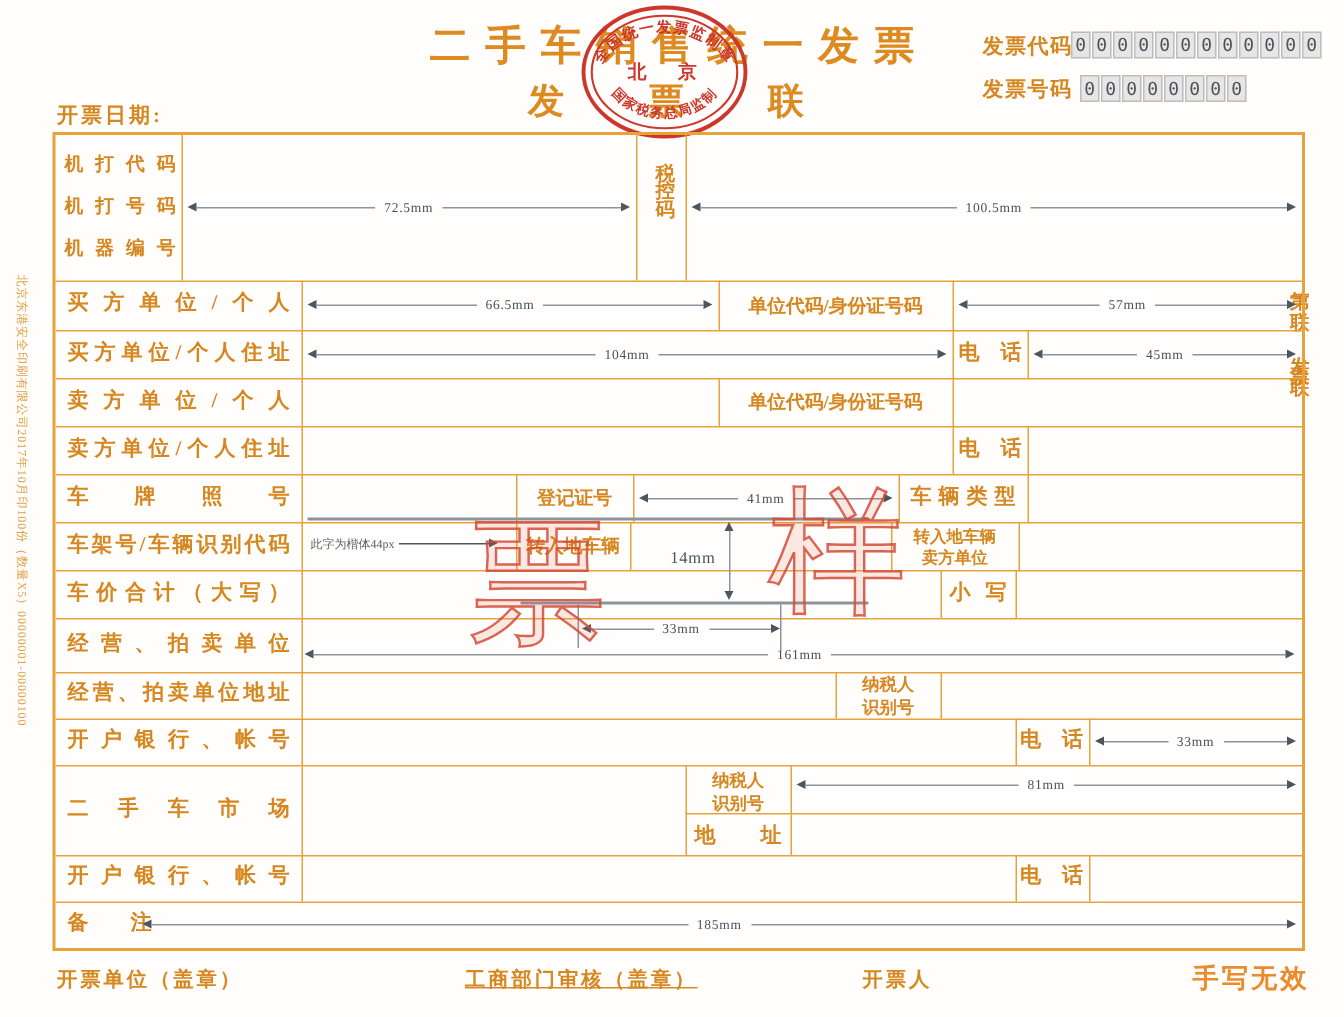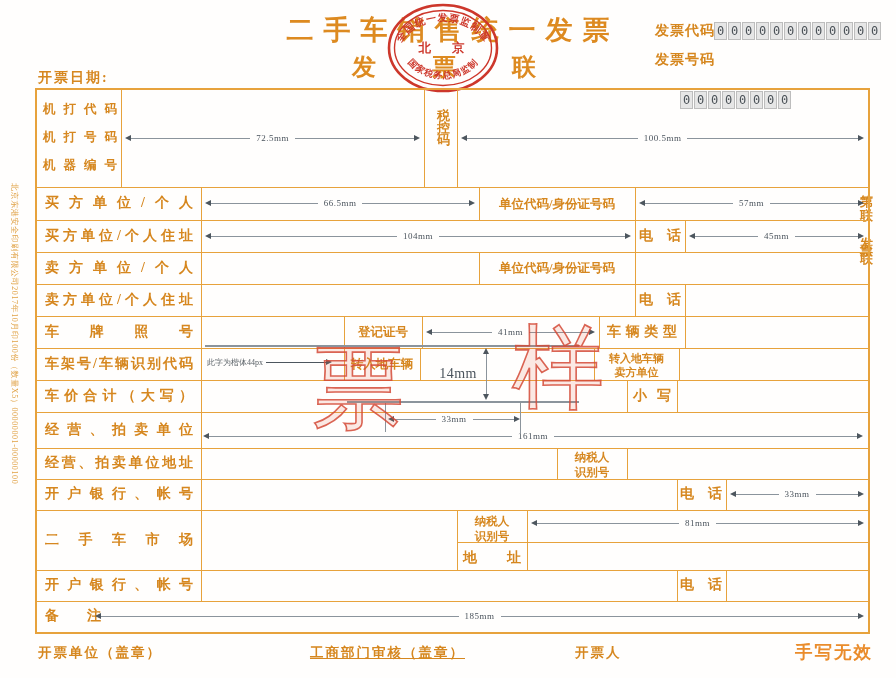--- a/index.html
+++ b/index.html
@@ -22,21 +22,21 @@
   .harrow .ah{width:0;height:0;border-top:3px solid transparent;border-bottom:3px solid transparent;}
   .harrow .ah.l{border-right:6px solid #4d565e;}
   .harrow .ah.r{border-left:6px solid #4d565e;}
   .harrow .mlbl{font-size:9px;color:#4a535c;padding:0 6px;letter-spacing:.5px;line-height:10px;}
   .gline{position:absolute;background:#8b949c;}
   .varrow{position:absolute;width:10px;display:flex;flex-direction:column;align-items:center;}
   .varrow .vln{flex:1;width:1px;background:#8b949c;}
   .varrow .vah{width:0;height:0;border-left:3px solid transparent;border-right:3px solid transparent;}
   .varrow .vah.u{border-bottom:6px solid #4d565e;}
   .varrow .vah.d{border-top:6px solid #4d565e;}
-  .mnote{font-size:14px;color:#4a535c;letter-spacing:.5px;}
+  .mnote{font-size:11px;color:#4a535c;letter-spacing:.5px;}
   
   #annot{position:absolute;display:flex;align-items:center;height:10px;}
   #annot .atext{font-size:8px;color:#5a6167;white-space:nowrap;}
   #annot .ln{width:60px;height:1px;background:#4d565e;margin-left:3px;}
   #annot .ah{width:0;height:0;border-top:3px solid transparent;border-bottom:3px solid transparent;border-left:6px solid #4d565e;}
   
   #title{position:absolute;left:0;top:12px;width:896px;text-align:center;font-size:27px;font-weight:700;
          color:#dd8a20;letter-spacing:10px;padding-left:10px;box-sizing:border-box;}
   #subtitle{position:absolute;left:352px;top:51px;font-size:24px;font-weight:700;color:#dd8a20;letter-spacing:56px;white-space:nowrap;}
   .codelbl{position:absolute;color:#d6871f;font-weight:700;font-size:14px;letter-spacing:1px;white-space:nowrap;}
@@ -75,21 +75,21 @@
     </text>
     <text x="60" y="50" text-anchor="middle" font-size="12.5" font-weight="bold" fill="#cd372b" letter-spacing="9">北 京</text>
     <text font-size="9" font-weight="bold" fill="#cd372b" letter-spacing="1">
       <textPath href="#stArcBot" startOffset="50%" text-anchor="middle">国家税务总局监制</textPath>
     </text>
   </svg>
 
   <div class="codelbl" style="left:655px;top:22px;">发票代码</div>
   <div class="zboxes" style="left:714px;top:21px;"><span class="zbox">0</span><span class="zbox">0</span><span class="zbox">0</span><span class="zbox">0</span><span class="zbox">0</span><span class="zbox">0</span><span class="zbox">0</span><span class="zbox">0</span><span class="zbox">0</span><span class="zbox">0</span><span class="zbox">0</span><span class="zbox">0</span></div>
   <div class="codelbl" style="left:655px;top:51px;">发票号码</div>
-  <div class="zboxes" style="left:680px;top:50px;margin-top:40px;"><span class="zbox">0</span><span class="zbox">0</span><span class="zbox">0</span><span class="zbox">0</span><span class="zbox">0</span><span class="zbox">0</span><span class="zbox">0</span><span class="zbox">0</span></div>
+  <div class="zboxes" style="left:720px;top:50px;"><span class="zbox">0</span><span class="zbox">0</span><span class="zbox">0</span><span class="zbox">0</span><span class="zbox">0</span><span class="zbox">0</span><span class="zbox">0</span><span class="zbox">0</span></div>
 
   <div class="lb" style="left:38px;top:68px;letter-spacing:2px;">开票日期:</div>
 
   <div id="lmargin">北京东港安全印刷有限公司2017年10月印100份（数量X5）00000001-00000100</div>
   <div id="rmargin">
     <span>第一联</span>
     <span>发票联</span>
   </div>
 
   <div id="grid">

